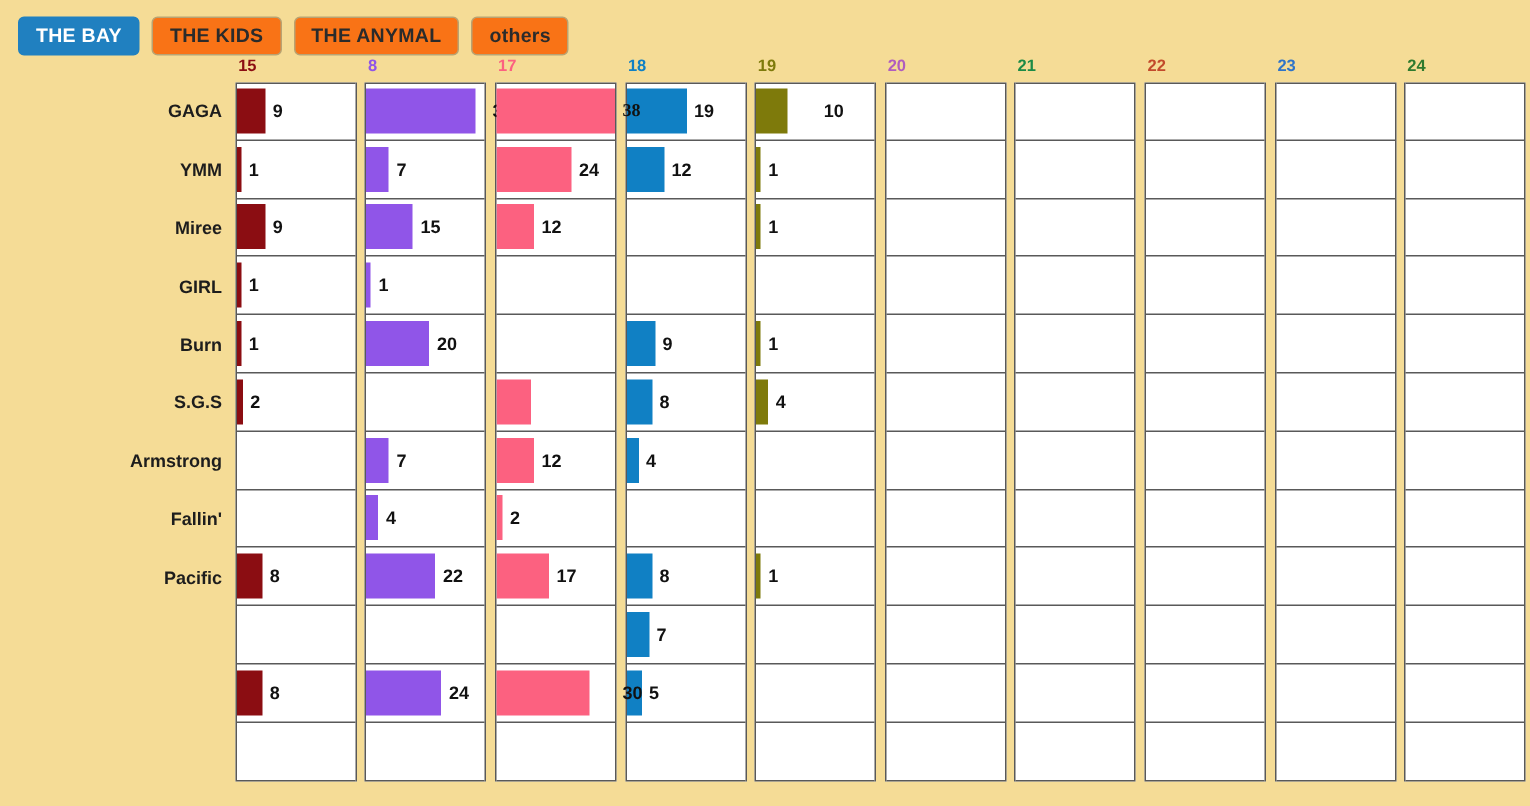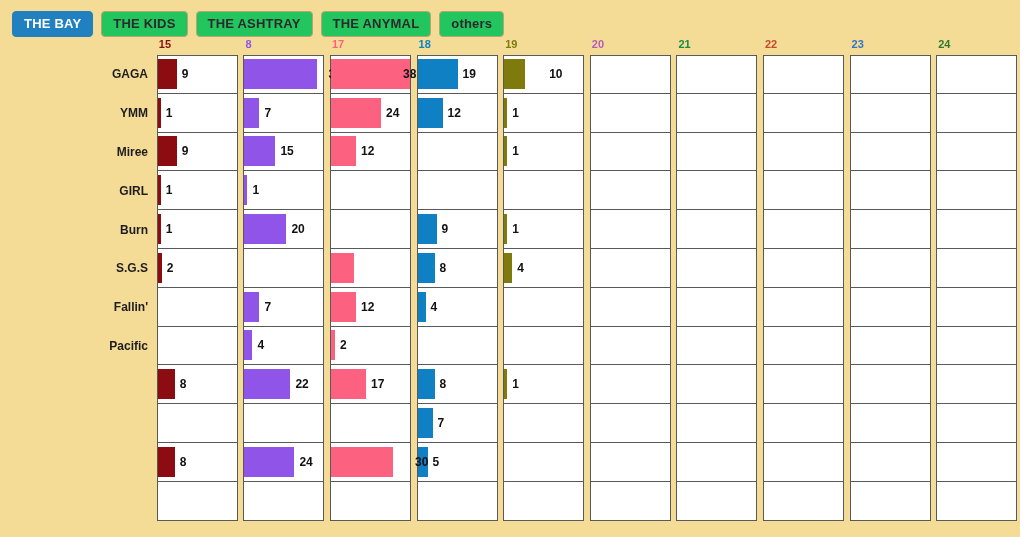--- a/index.html
+++ b/index.html
@@ -21,21 +21,21 @@
     align-items: center;
     gap: 8px;
     padding: 10px 0 0 12px;
     height: 37px;
   }
   .tab {
     font-size: 13px;
     font-weight: bold;
     letter-spacing: 0.2px;
     color: #2b2b2b;
-    background: #22c55e;
+    background: #f97316;
     border: 1px solid #b9a372;
     border-radius: 4px;
     padding: 5px 11px 6px 11px;
     line-height: 13px;
     cursor: pointer;
     white-space: nowrap;
     user-select: none;
   }
   .tab.active {
     background: #2080C0;
@@ -131,21 +131,20 @@
     white-space: nowrap;
     padding-left: 5px;
   }
 </style>
 </head>
 <body>
 
 <div class="tabbar">
   <div class="tab active">THE BAY</div>
   <div class="tab">THE KIDS</div>
-  <div class="tab">THE ASHTRAY</div>
   <div class="tab">THE ANYMAL</div>
   <div class="tab plain">others</div>
 </div>
 
 <div class="chart">
   <div class="colhead">
       <div class="cnum" style="color: rgb(139, 13, 18); left: 158.8px;">15</div>
       <div class="cnum" style="color: rgb(144, 85, 232); left: 245.4px;">8</div>
       <div class="cnum" style="color: rgb(252, 97, 128); left: 332px;">17</div>
       <div class="cnum" style="color: rgb(16, 128, 196); left: 418.6px;">18</div>
@@ -156,20 +155,21 @@
       <div class="cnum" style="color: rgb(47, 116, 200); left: 851.6px;">23</div>
       <div class="cnum" style="color: rgb(46, 122, 46); left: 938.2px;">24</div>
     </div>
   <div class="rowlabels">
       <div class="rowlabel">GAGA</div>
       <div class="rowlabel">YMM</div>
       <div class="rowlabel">Miree</div>
       <div class="rowlabel">GIRL</div>
       <div class="rowlabel">Burn</div>
       <div class="rowlabel">S.G.S</div>
+      <div class="rowlabel">Armstrong</div>
       <div class="rowlabel">Fallin'</div>
       <div class="rowlabel">Pacific</div>
     </div>
   <div class="gridarea">
       <div class="gcol" style="left: 2.8px; width: 81px;">
         <div class="crow">
           <div class="bar" style="width: 19px; background: rgb(139, 13, 18);"></div>
           <div class="barlabel" style="left: 19px;">9</div>
         </div>
         <div class="crow">
@@ -242,21 +242,21 @@
         <div class="crow"></div>
         <div class="crow">
           <div class="bar" style="width: 50px; background: rgb(144, 85, 232);"></div>
           <div class="barlabel" style="left: 50px;">24</div>
         </div>
         <div class="crow"></div>
       </div>
       <div class="gcol" style="left: 176px; width: 81px;">
         <div class="crow" style="overflow: visible; z-index: 5;">
           <div class="bar" style="width: 79px; background: rgb(252, 97, 128);"></div>
-          <div class="barlabel" style="left: 67px; overflow: visible;">38</div>
+          <div class="barlabel" style="left: 79px; overflow: visible; font-family: Liberation Serif, serif;">38</div>
         </div>
         <div class="crow">
           <div class="bar" style="width: 50px; background: rgb(252, 97, 128);"></div>
           <div class="barlabel" style="left: 50px;">24</div>
         </div>
         <div class="crow">
           <div class="bar" style="width: 25px; background: rgb(252, 97, 128);"></div>
           <div class="barlabel" style="left: 25px;">12</div>
         </div>
         <div class="crow"></div>

